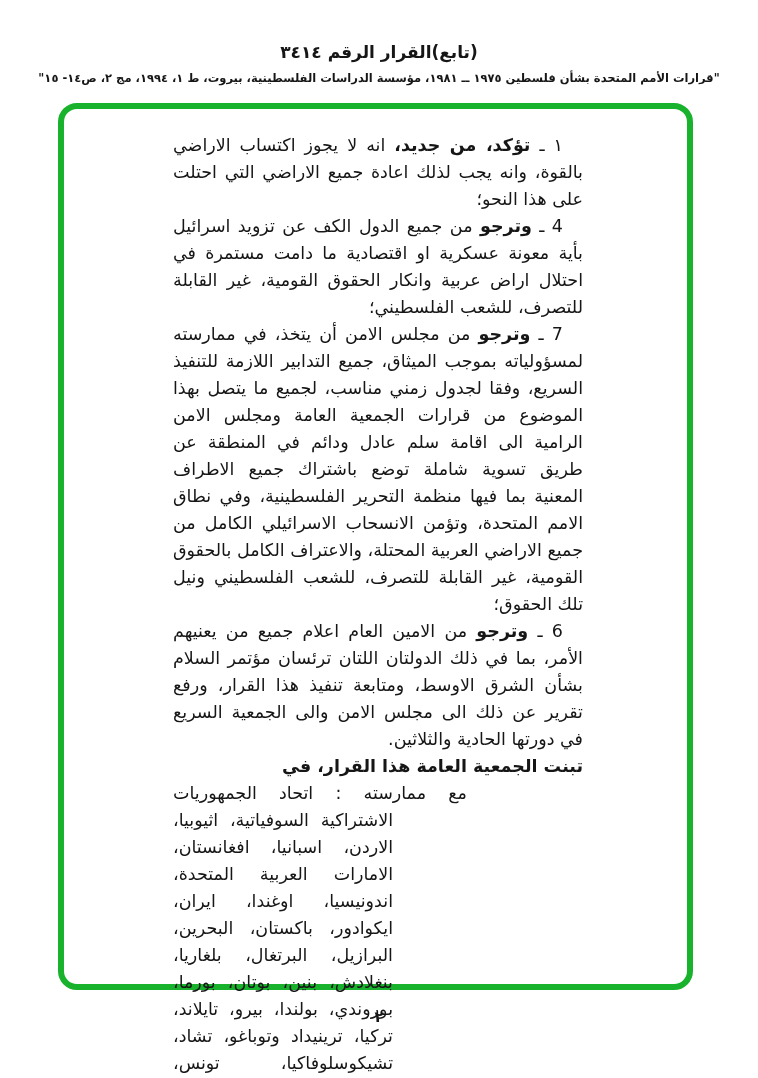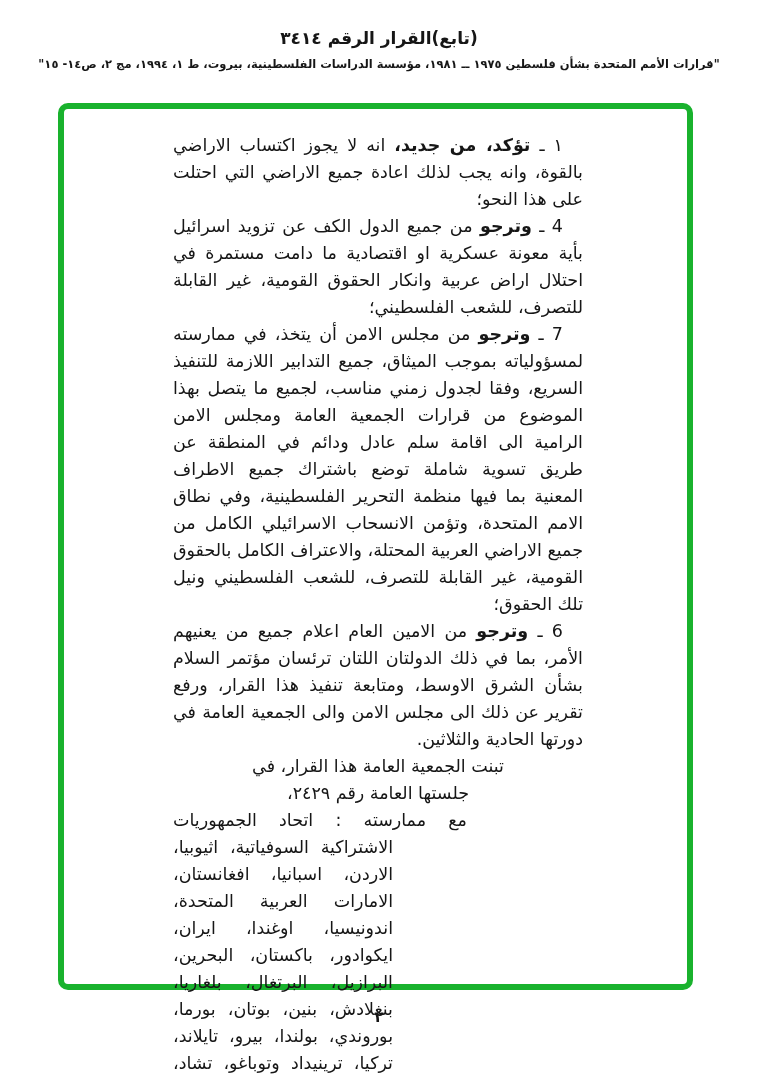--- a/index.html
+++ b/index.html
@@ -6,21 +6,21 @@
   .page {
     position: relative;
     width: 758px;
     height: 1078px;
     background: #ffffff;
     font-family: "DejaVu Sans", sans-serif;
     color: #161616;
     overflow: hidden;
   }
   
-  .doc-header { padding-top: 28px; }
+  .doc-header { padding-top: 42px; }
   .doc-title {
     direction: rtl;
     text-align: center;
     font-size: 17px;
     font-weight: bold;
     letter-spacing: 0.5px;
   }
   .doc-subtitle {
     direction: rtl;
     text-align: center;
@@ -30,36 +30,36 @@
     white-space: nowrap;
   }
   
   .frame {
     position: absolute;
     left: 58px;
     top: 103px;
     width: 635px;
     height: 887px;
     border: 6px solid #19b22d;
-    border-radius: 10px;
+    border-radius: 19px;
     box-sizing: border-box;
   }
   .text-column {
     direction: rtl;
     box-sizing: border-box;
     padding: 23px 104px 0 109px;
     font-size: 17.5px;
     line-height: 27px;
     text-align: justify;
   }
   .para { margin: 0; text-indent: 20px; }
   .para .lead { font-weight: bold; }
   
   .adoption { }
-  .adoption .adoption-line { text-align: center; }
+  .adoption .adoption-line { text-align: right; font-weight: bold; }
   
   .vote-block {
     width: 294px;
     margin-left: 0;
     margin-right: auto;
   }
   .vote-entry {
     margin: 0;
     padding-right: 74px;
     text-indent: -74px;
@@ -105,26 +105,25 @@
 
       <p class="para">
         <span>7 ـ</span>
         <span class="lead">وترجو</span>
         <span>من مجلس الامن أن يتخذ، في ممارسته لمسؤولياته بموجب الميثاق، جميع التدابير اللازمة للتنفيذ السريع، وفقا لجدول زمني مناسب، لجميع ما يتصل بهذا الموضوع من قرارات الجمعية العامة ومجلس الامن الرامية الى اقامة سلم عادل ودائم في المنطقة عن طريق تسوية شاملة توضع باشتراك جميع الاطراف المعنية بما فيها منظمة التحرير الفلسطينية، وفي نطاق الامم المتحدة، وتؤمن الانسحاب الاسرائيلي الكامل من جميع الاراضي العربية المحتلة، والاعتراف الكامل بالحقوق القومية، غير القابلة للتصرف، للشعب الفلسطيني ونيل تلك الحقوق؛</span>
       </p>
 
       <p class="para">
         <span>6 ـ</span>
         <span class="lead">وترجو</span>
-        <span>من الامين العام اعلام جميع من يعنيهم الأمر، بما في ذلك الدولتان اللتان ترئسان مؤتمر السلام بشأن الشرق الاوسط، ومتابعة تنفيذ هذا القرار، ورفع تقرير عن ذلك الى مجلس الامن والى الجمعية العامة في دورتها الحادية والثلاثين.</span>
+        <span>من الامين العام اعلام جميع من يعنيهم الأمر، بما في ذلك الدولتان اللتان ترئسان مؤتمر السلام بشأن الشرق الاوسط، ومتابعة تنفيذ هذا القرار، ورفع تقرير عن ذلك الى مجلس الامن والى الجمعية السريع في دورتها الحادية والثلاثين.</span>
       </p>
 
       <div class="adoption">
         <div class="adoption-line">تبنت الجمعية العامة هذا القرار، في</div>
-        <div class="adoption-line">جلستها العامة رقم ٢٤٢٩،</div>
       </div>
 
       <div class="vote-block">
         <p class="vote-entry">
           <span>مع ممارسته :</span>
           <span>اتحاد الجمهوريات الاشتراكية السوفياتية، اثيوبيا، الاردن، اسبانيا، افغانستان، الامارات العربية المتحدة، اندونيسيا، اوغندا، ايران، ايكوادور، باكستان، البحرين، البرازيل، البرتغال، بلغاريا، بنغلادش، بنين، بوتان، بورما، بوروندي، بولندا، بيرو، تايلاند، تركيا، ترينيداد وتوباغو، تشاد، تشيكوسلوفاكيا، تونس، جاميكا، الجزائر، جمهورية</span>
         </p>
       </div>
 
     </div>

